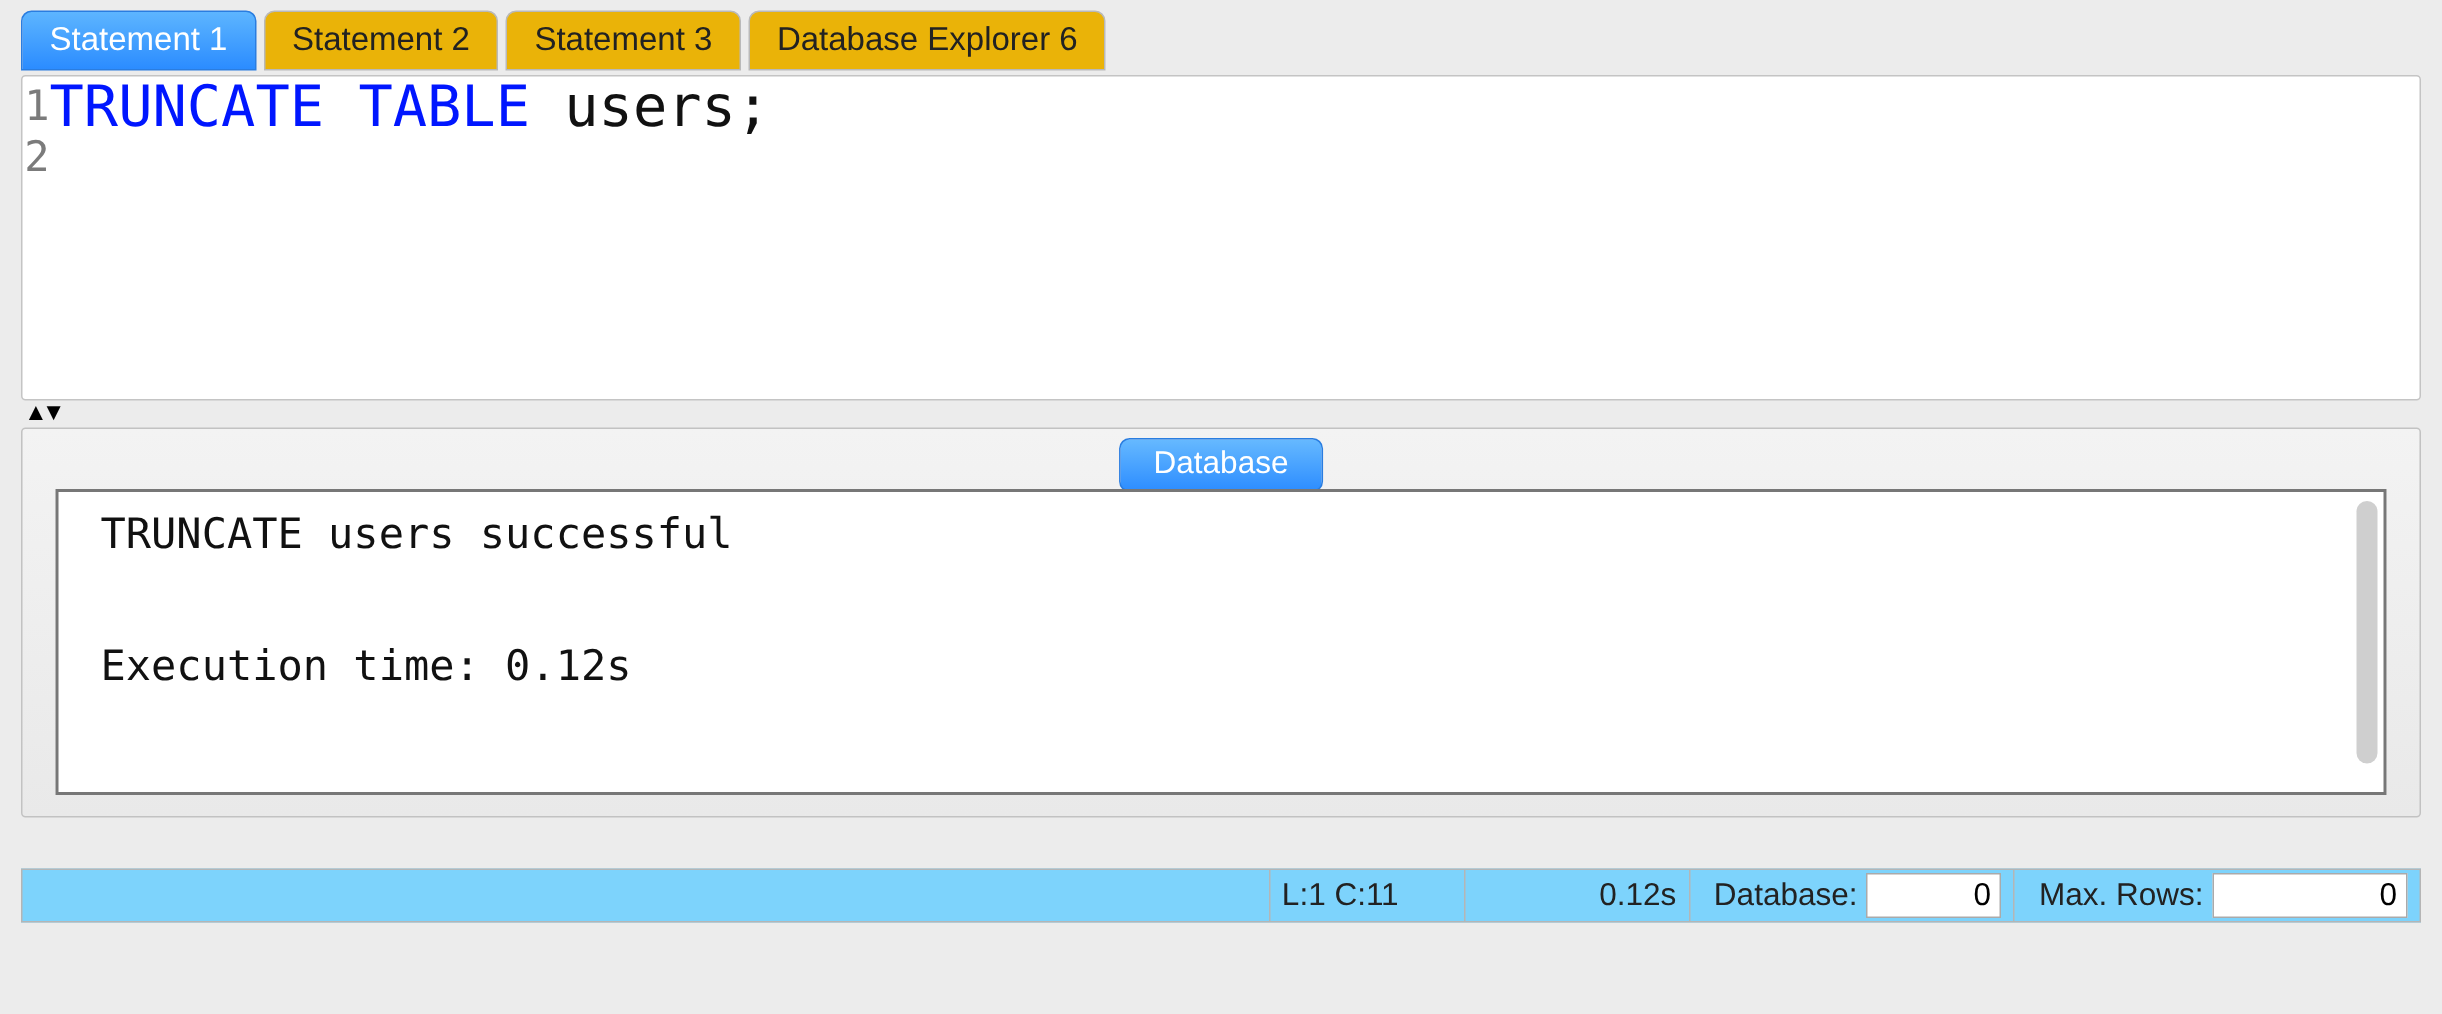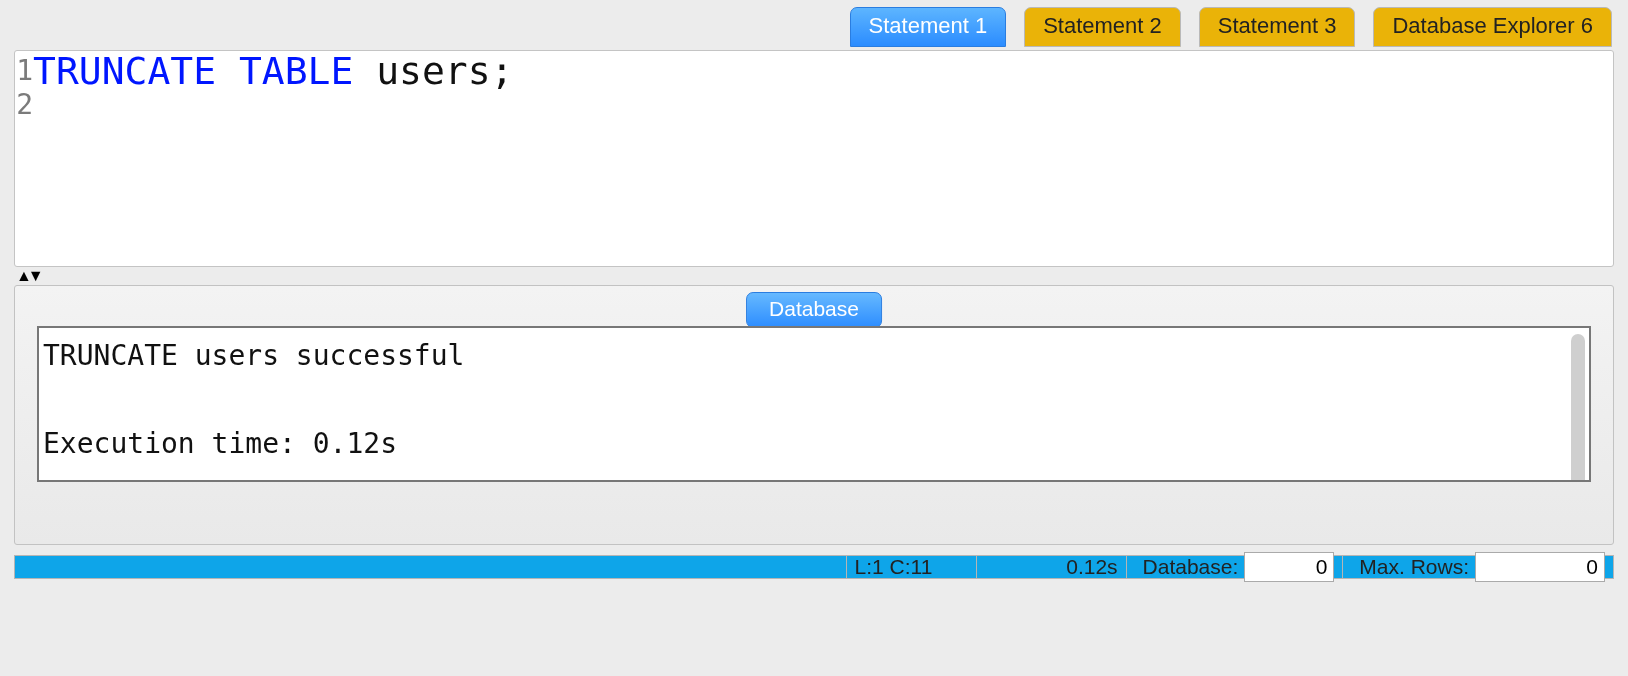--- a/index.html
+++ b/index.html
@@ -12,22 +12,22 @@
     overflow: hidden;
   }
   .container {
     width: 1600px;
     margin: 0 auto;
     padding-top: 6px;
   }
   
   .tabstrip {
     display: flex;
-    justify-content: flex-end;
-    gap: 16px;
+    justify-content: flex-start;
+    gap: 3px;
     margin-bottom: 4px;
   }
   .tab {
     padding: 6px 18px 8px 18px;
     font-size: 22px;
     color: #222;
     background: #eab308;
     border: 1px solid #b9b9b9;
     border-bottom: 1px solid #b9b9b9;
     border-radius: 7px 7px 0 0;
@@ -104,47 +104,47 @@
     color: #fff;
     font-size: 21px;
     padding: 4px 22px 6px 22px;
     border: 1px solid #2a7de0;
     border-radius: 7px;
     cursor: pointer;
   }
   .messages-box {
     background: #fff;
     border: 2px solid #777;
-    height: 156px;
+    height: 204px;
     position: relative;
-    padding: 6px 4px;
+    padding: 6px 28px;
     overflow: hidden;
   }
   .messages-text {
     font-family: "Menlo", "Consolas", monospace;
     font-size: 28px;
     line-height: 44px;
     white-space: pre;
     color: #111;
   }
   .messages-scroll {
     position: absolute;
     right: 4px;
     top: 6px;
     width: 14px;
     height: 175px;
     background: #cfcfcf;
     border-radius: 7px;
   }
   
   .statusbar {
-    margin-top: 10px;
-    height: 24px;
+    margin-top: 34px;
+    height: 36px;
     border: 1px solid #b5b5b5;
-    background: #0ea5e9;
+    background: #7dd3fc;
     display: flex;
     align-items: stretch;
     font-size: 21px;
     color: #222;
   }
   .sb-cell {
     border-left: 1px solid #b5b5b5;
     display: flex;
     align-items: center;
     padding: 0 8px;

